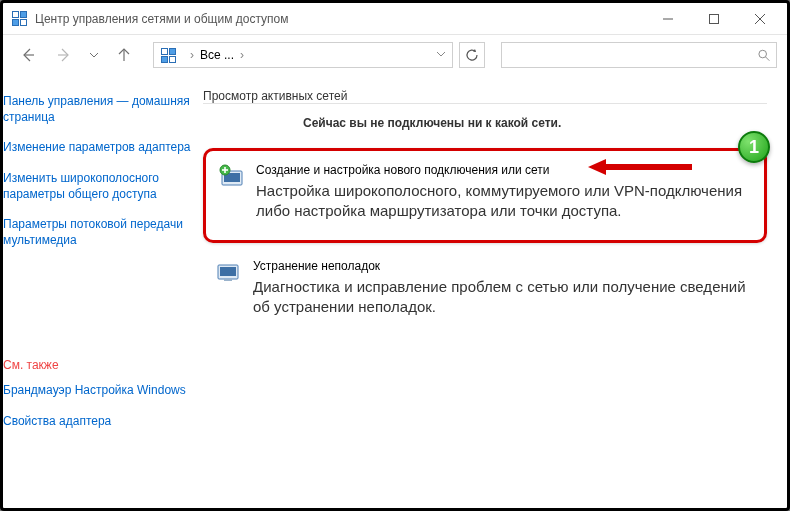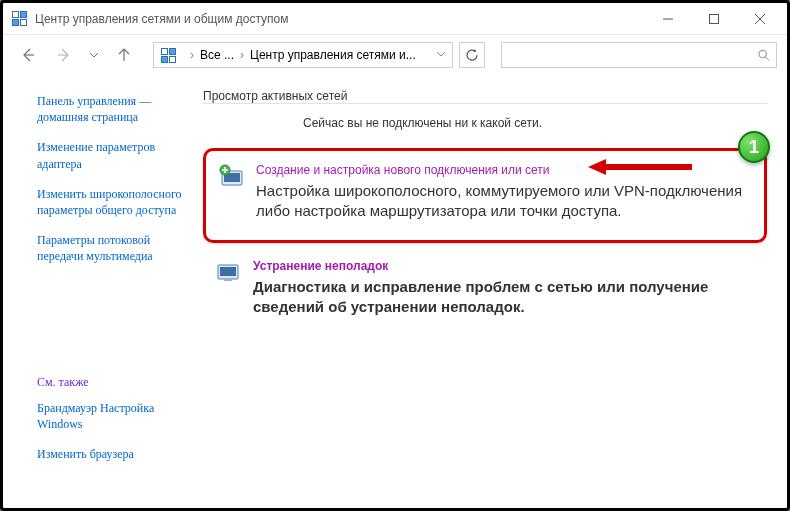--- a/index.html
+++ b/index.html
@@ -19,30 +19,30 @@
   .toolbar { height:40px; display:flex; align-items:center; padding:0 10px; gap:6px; }
   .navbtn { width:30px; height:30px; display:flex; align-items:center; justify-content:center; color:#707070; }
   .addr { display:flex; align-items:center; border:1px solid #cfcfcf; height:26px; flex:0 0 300px; margin-left:8px; padding:0 6px; gap:6px; }
   .addr .sep { color:#888; }
   .addr .chev { color:#888; margin-left:auto; }
   .refresh { width:26px; height:26px; border:1px solid #cfcfcf; display:flex; align-items:center; justify-content:center; color:#555; }
   .search { flex:1; border:1px solid #cfcfcf; height:26px; margin-left:10px; display:flex; align-items:center; padding:0 6px; color:#888; }
   .search input { border:none; outline:none; width:100%; font-size:12px; color:#333; background:transparent; }
   .search svg { margin-left:auto; }
   .bodyrow { display:flex; flex:1; overflow:hidden; }
-  .sidebar { width:200px; padding:18px 10px 10px 34px;font-family:Liberation Serif, serif; }
+  .sidebar { width:200px; padding:18px 10px 10px 0; }
   .sidelink { color:#0066cc; font-size:12px; line-height:1.35; margin-bottom:14px; cursor:pointer; }
-  .sidefoot-title { color:#6d28d9; margin-top:110px; margin-bottom:10px; }
+  .sidefoot-title { color:#ef4444; margin-top:110px; margin-bottom:10px; }
   .main { flex:1; padding:14px 20px 10px 0; position:relative; }
   .h1 { color:#006f3a; font-size:16px; margin-bottom:18px; }
   .sect { color:#333; font-size:12px; margin-bottom:6px; border-bottom:1px solid #e3e3e3; }
-  .netstatus { color:#333; font-size:12px; padding:6px 0 18px 100px; }
+  .netstatus { color:#333; font-size:12px; padding:6px 0 18px 100px;font-weight:bold; }
   .optrow { display:flex; gap:10px; padding:6px 4px 10px 4px; }
   .opticon { width:28px; flex-shrink:0; }
-  .opttitle { color:#a21caf; font-size:12px; margin-bottom:4px; cursor:pointer; }
+  .opttitle { color:#000000; font-size:12px; margin-bottom:4px; cursor:pointer; }
   .optdesc { color:#333; font-size:15px; line-height:1.35; }
   .hlbox { border:3px solid #d40000; border-radius:10px; padding:6px 8px 8px 8px; margin-bottom:10px; box-shadow:0 1px 3px rgba(0,0,0,0.15); position:relative; }
   .badge { position:absolute; top:-20px; right:-6px; width:32px; height:32px; border-radius:50%; background:radial-gradient(circle at 30% 30%, #7fe26e, #1fa319); color:#fff; font-weight:bold; font-size:18px; display:flex; align-items:center; justify-content:center; border:2px solid #0c7a0c; box-shadow:0 2px 4px rgba(0,0,0,0.3); }
   .arrow { position:absolute; top:4px; right:70px; pointer-events:none; }
   .tiny-ic { width:16px; height:16px; }
 </style>
 </head>
 <body>
 
 <div class="frame">
@@ -103,21 +103,20 @@
     <div class="addr">
       <div class="title-icon tiny-ic">
           <span></span>
           <span></span>
           <span></span>
           <span></span>
         </div>
       <span class="sep">›</span>
       <span>Все ...</span>
       <span class="sep">›</span>
-      <span>Центр управления сетями и...</span>
       <span class="chev"><svg width="10" height="10">
             <path d="M1 3 L5 7 L9 3" fill="none" stroke="#888"></path>
           </svg></span>
     </div>
     <div class="refresh">
         <svg width="14" height="14" viewBox="0 0 14 14">
           <path d="M12 7 A5 5 0 1 1 10.5 3.5" fill="none" stroke="#555" stroke-width="1.2"></path>
           <path d="M10 1 L11 4 L8 3.5 Z" fill="#555"></path>
         </svg>
       </div>
@@ -131,21 +130,21 @@
   </div>
 
   <div class="bodyrow">
     <div class="sidebar">
       <div class="sidelink">Панель управления — домашняя страница</div>
       <div class="sidelink">Изменение параметров адаптера</div>
       <div class="sidelink">Изменить широкополосного параметры общего доступа</div>
       <div class="sidelink">Параметры потоковой передачи мультимедиа</div>
       <div class="sidefoot-title">См. также</div>
       <div class="sidelink">Брандмауэр Настройка Windows</div>
-      <div class="sidelink">Изменить браузера</div>
+      <div class="sidelink">Свойства адаптера</div>
     </div>
 
     <div class="main">
 
       <div class="sect">Просмотр активных сетей</div>
       <div class="netstatus">Сейчас вы не подключены ни к какой сети.</div>
 
 
       <div class="hlbox">
         <div class="badge">1</div>
@@ -163,21 +162,21 @@
               <line x1="4" y1="7" x2="10" y2="7" stroke="#fff" stroke-width="1.6"></line>
             </svg>
           </div>
           <div>
             <div class="opttitle">Создание и настройка нового подключения или сети</div>
             <div class="optdesc">Настройка широкополосного, коммутируемого или VPN-подключения либо настройка маршрутизатора или точки доступа.</div>
           </div>
         </div>
       </div>
 
-      <div class="optrow" style="padding-left:12px;font-weight:bold;">
+      <div class="optrow" style="padding-left:12px;">
         <div class="opticon">
           <svg width="28" height="28" viewBox="0 0 28 28">
             <rect x="3" y="6" width="20" height="14" rx="1" fill="#dfeaf5" stroke="#4f7fb3"></rect>
             <rect x="5" y="8" width="16" height="9" fill="#3d6fa5"></rect>
             <rect x="9" y="20" width="8" height="2" fill="#9ab3cc"></rect>
           </svg>
         </div>
         <div>
           <div class="opttitle">Устранение неполадок</div>
           <div class="optdesc">Диагностика и исправление проблем с сетью или получение сведений об устранении неполадок.</div>

